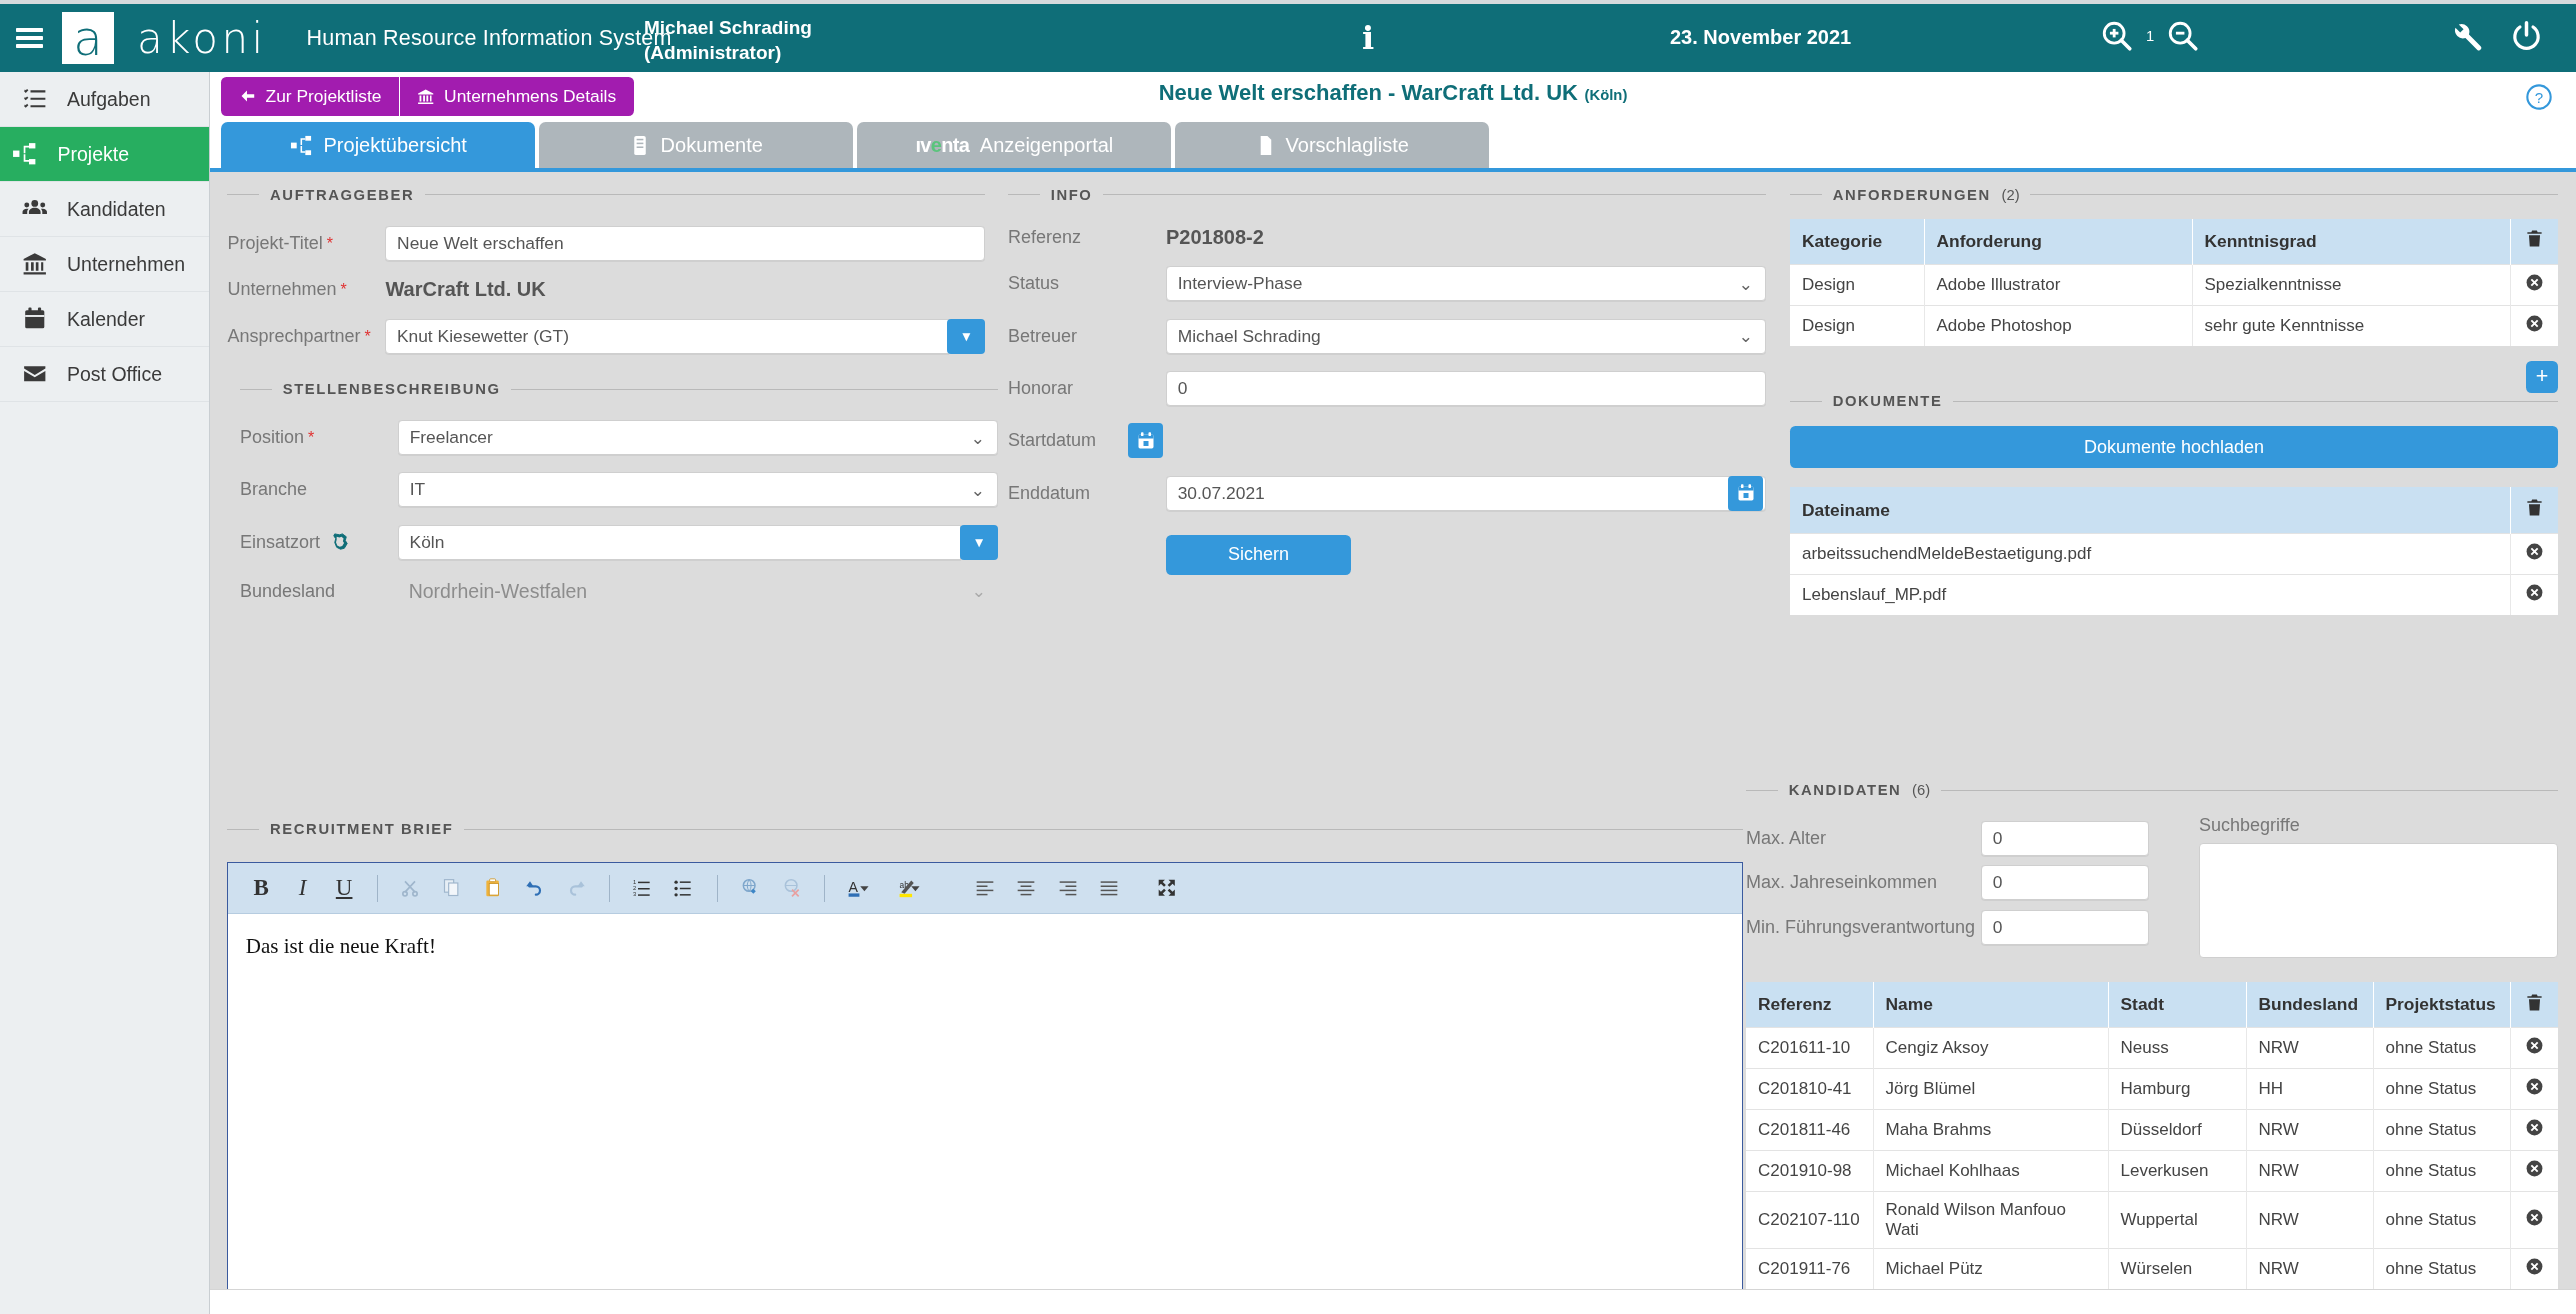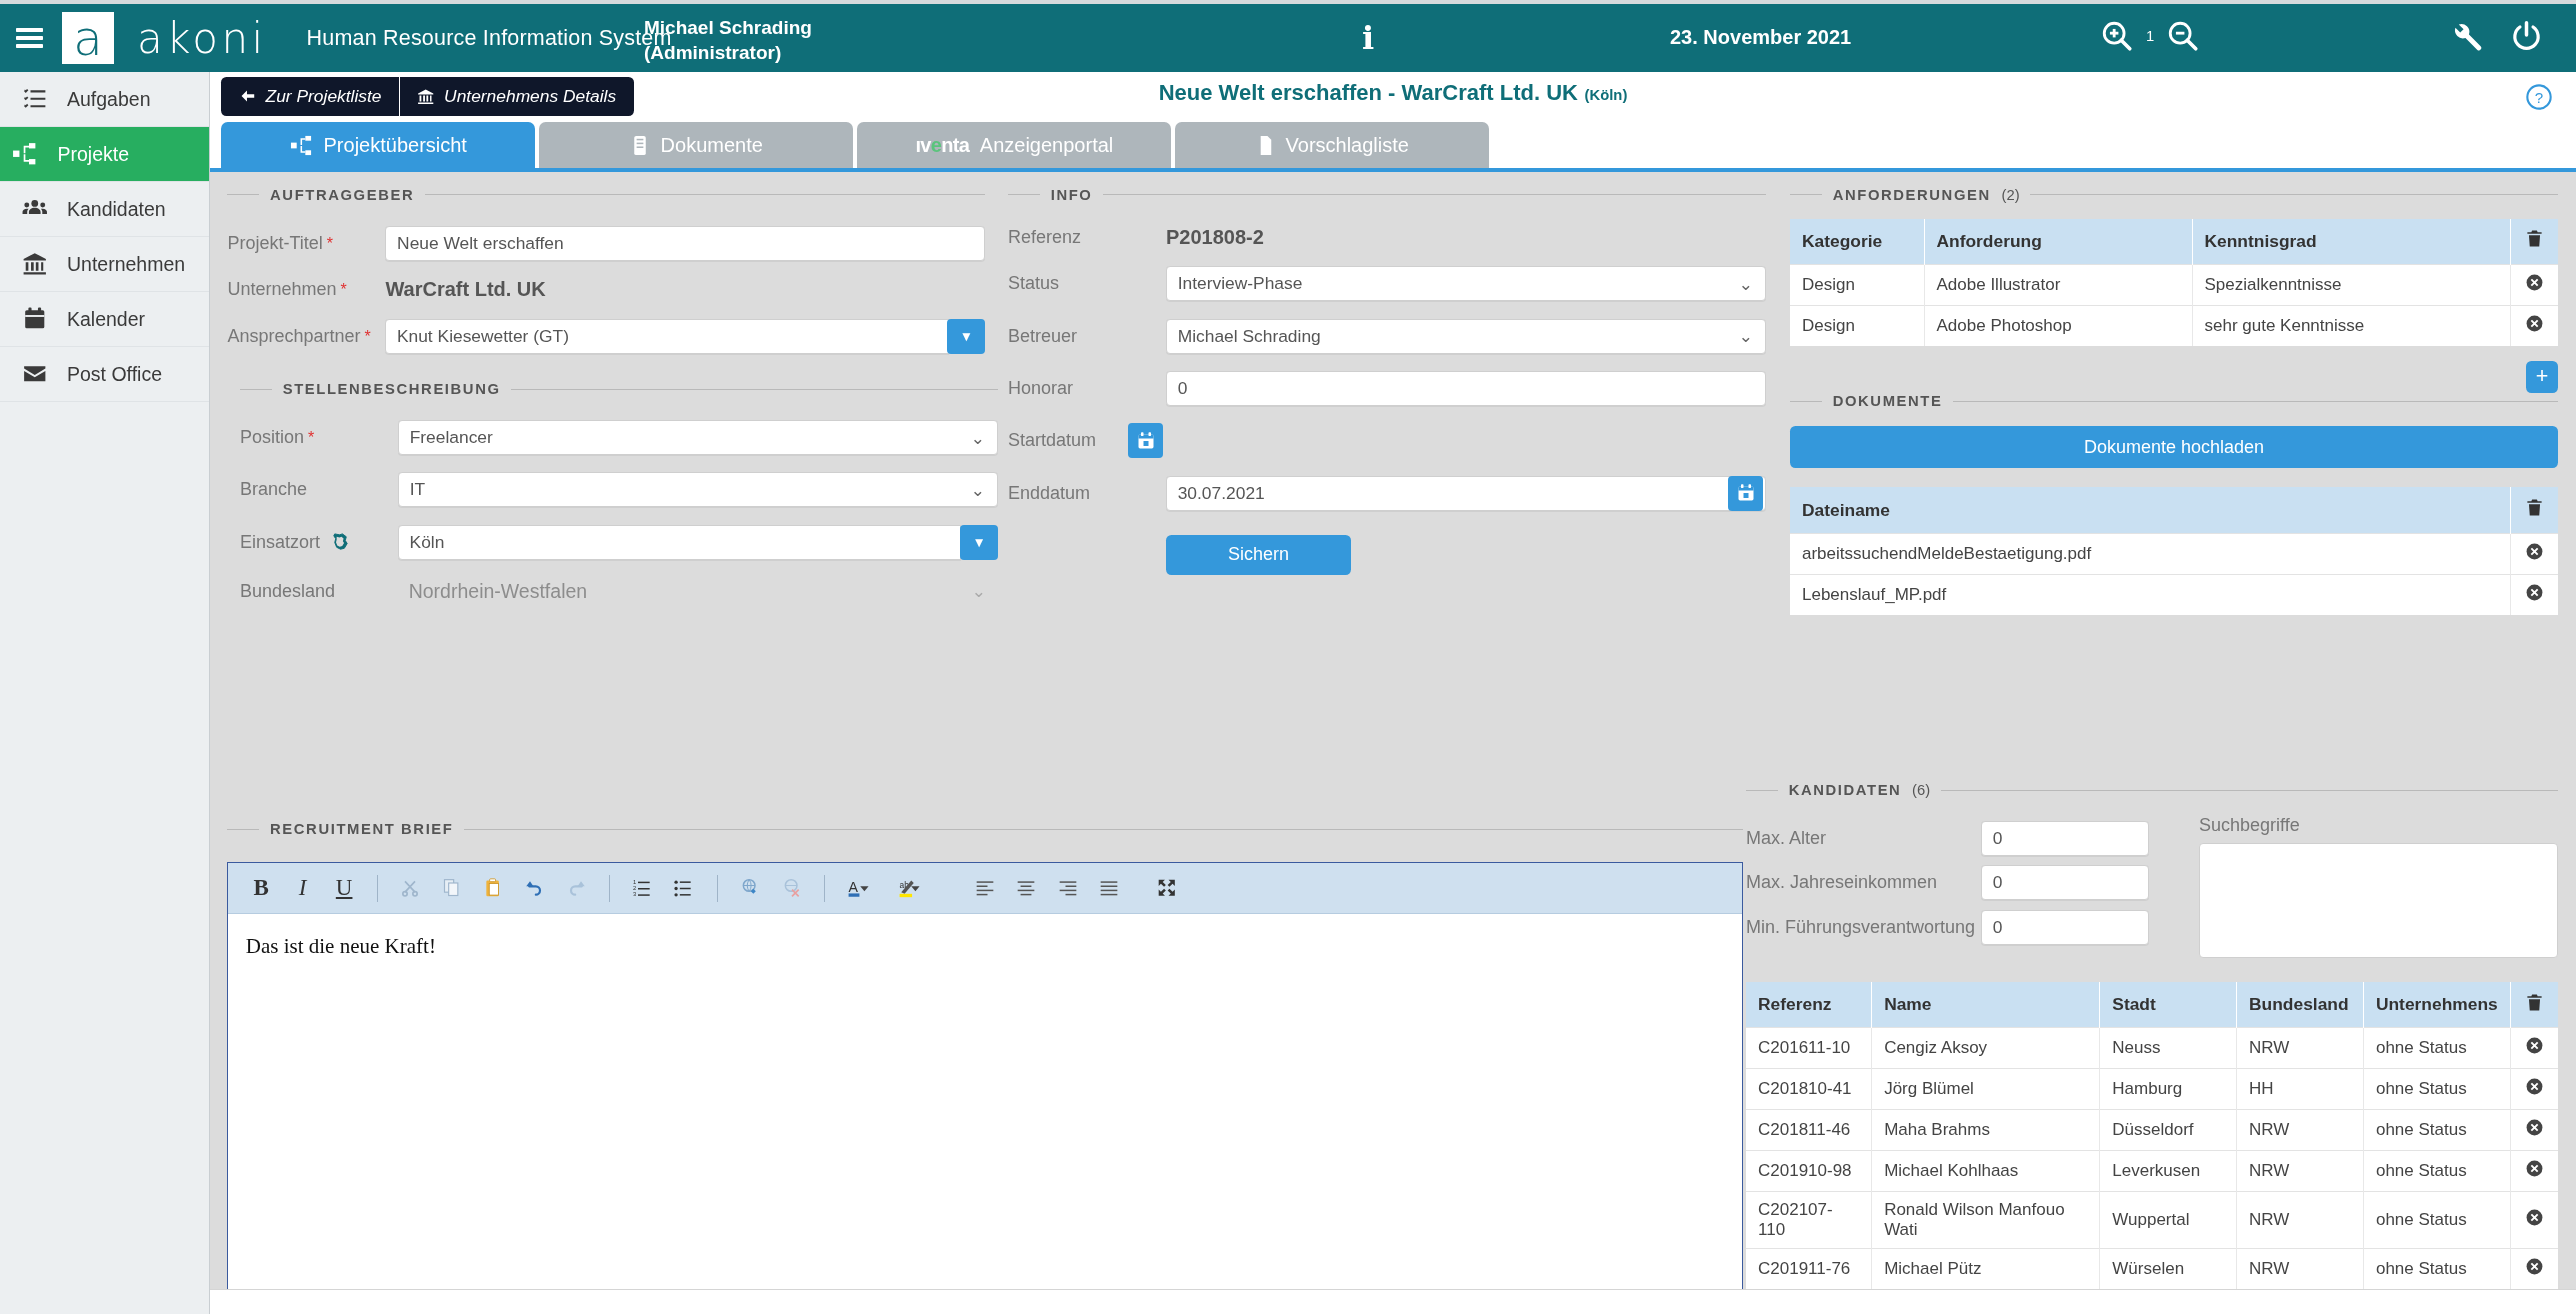--- a/index.html
+++ b/index.html
@@ -44,22 +44,22 @@
   .side-item.active { background:#27ae60;padding-left:12px; }
   .side-item.active .lbl { color:#fff; }
   .side-item.active svg { fill:#fff; }
   .side-item svg { fill:#3a3a3a; }
 
   
   .main { position:absolute; left:210px; top:72px; right:0; bottom:0; background:#fff; overflow:hidden;}
 
   .topbtn-row { position:relative; height: 50px; }
   .btn-grp { position:absolute; left: 11.4px; top: 5.4px; display:flex; }
-  .tbtn { background:#0f172a; color:#fff; border:none; font-size:17.4px; padding: 0 17.4px; height:39px;
-          display:flex; align-items:center; gap:9.4px; cursor:pointer; font-family:"Liberation Sans", sans-serif;font-style:italic;}
+  .tbtn { background:#a21caf; color:#fff; border:none; font-size:17.4px; padding: 0 17.4px; height:39px;
+          display:flex; align-items:center; gap:9.4px; cursor:pointer; font-family:"Liberation Sans", sans-serif;}
   .tbtn:first-child { border-radius: 5.4px 0 0 5.4px; border-right:1.3px solid #fff;}
   .tbtn:last-child { border-radius: 0 5.4px 5.4px 0; }
 
   .page-title { position:absolute; left: 0; right:0; top: 8px; text-align:center; }
   .page-title .t { color:#0f6e78; font-size:22px; font-weight:bold; }
   .page-title .sub { color:#0f6e78; font-size:14.8px; font-weight:bold; margin-left:6.7px;}
 
   .help-icon { position:absolute; right: 23px; top: 10.7px; cursor:pointer;}
 
   
@@ -701,21 +701,21 @@
           </div>
         </div>
 
         <table class="tbl" style="margin-top:24px;">
           <thead>
             <tr>
               <th style="width:127px;">Referenz</th>
               <th style="width:235px;">Name</th>
               <th style="width:138px;">Stadt</th>
               <th style="width:127px;">Bundesland</th>
-              <th>Unternehmens</th>
+              <th>Projektstatus</th>
               <th style="width:48px;">
                 <svg width="19" height="19" viewBox="0 0 24 24" class="trash">
                   <path fill="#333" d="M9 2h6l1 2h5v2H3V4h5zM5 8h14l-1 14H6z"></path>
                 </svg>
               </th>
             </tr>
           </thead>
           <tbody>
             <tr>
               <td>C201611-10</td>

